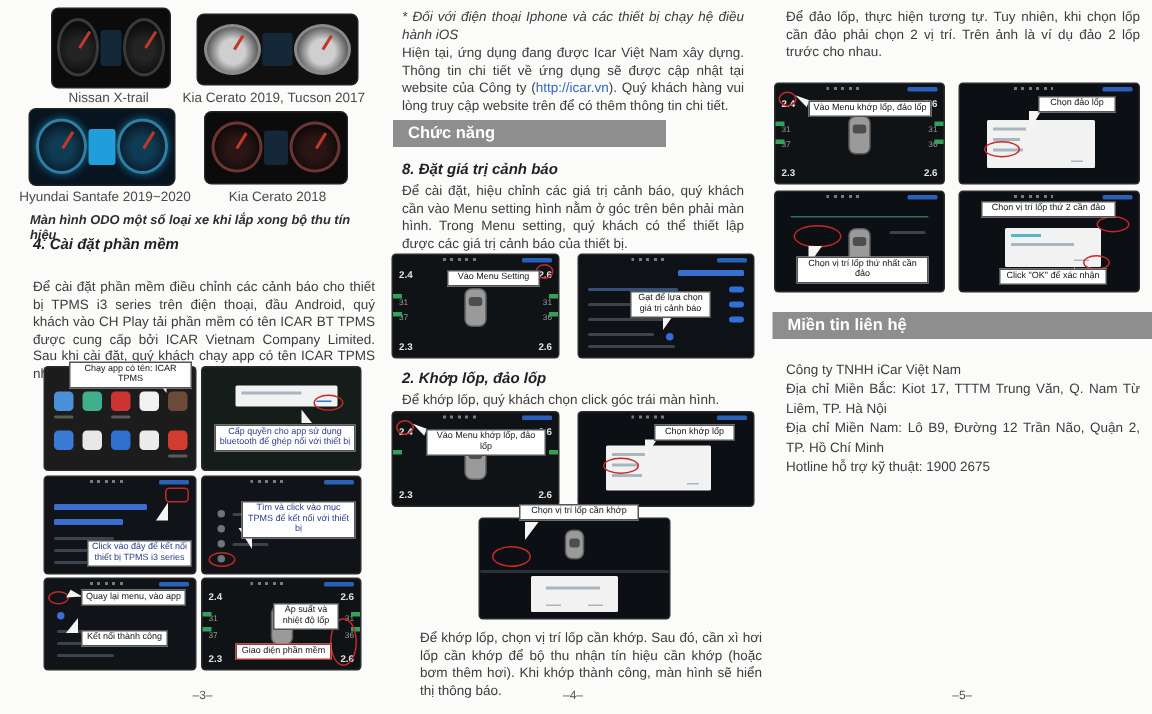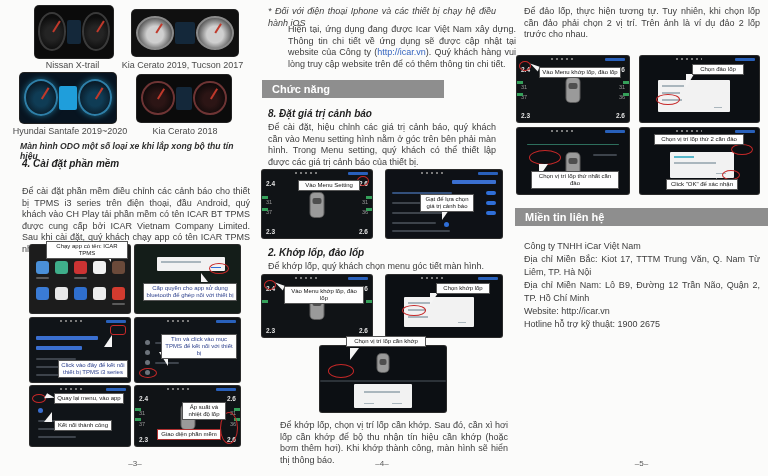--- a/index.html
+++ b/index.html
@@ -175,21 +175,21 @@
       <div class="ring" style="right:2px;top:26px;width:16px;height:30px;"></div>
       <div class="callout redge" style="left:22px;bottom:6px;width:58px;">Giao diện phần mềm</div>
     </div>
 
     <div class="pnum abs" style="top:459px;">–3–</div>
   </div>
 
   <div class="col" id="col2">
 
     <div class="para note abs" style="left:6px;top:6px;width:228px;">* Đối với điện thoại Iphone và các thiết bị chạy hệ điều hành iOS</div>
-    <div class="para abs" style="left:6px;top:24px;width:228px;margin-left:20px;">
+    <div class="para abs" style="left:6px;top:30px;width:228px;">
       <span>Hiện tại, ứng dụng đang được Icar Việt Nam xây dựng. Thông tin chi tiết về ứng dụng sẽ được cập nhật tại website của Công ty (</span><span style="color:#3565c0;">http://icar.vn</span><span>). Quý khách hàng vui lòng truy cập website trên để có thêm thông tin chi tiết.</span>
     </div>
 
     <div class="banner abs" style="left:0;top:80px;width:172px;height:18px;">Chức năng</div>
 
     <div class="h1 abs" style="left:6px;top:108px;width:220px;">8. Đặt giá trị cảnh báo</div>
     <div class="para abs" style="left:6px;top:122px;width:228px;">Để cài đặt, hiệu chỉnh các giá trị cảnh báo, quý khách cần vào Menu setting hình nằm ở góc trên bên phải màn hình. Trong Menu setting, quý khách có thể  thiết lập được các giá trị cảnh báo của thiết bị.</div>
 
     <div class="shot" style="left:0;top:170px;width:110px;height:68px;">
       <div class="sb"></div>
@@ -222,21 +222,21 @@
       <div class="ln" style="left:6px;top:60px;width:58px;"></div>
       <div class="tgl" style="right:6px;top:21px;"></div>
       <div class="tgl" style="right:6px;top:31px;"></div>
       <div class="tgl" style="right:6px;top:41px;"></div>
       <div class="callout" style="left:34px;top:24px;width:48px;">Gạt để lựa chọn giá trị cảnh báo</div>
       <div class="ptr" style="left:56px;top:40px;border-top:10px solid #f5f5f5;border-right:7px solid transparent;"></div>
       <div class="dot" style="left:58px;top:52px;background:#2f6fd8;"></div>
     </div>
 
     <div class="h1 abs" style="left:6px;top:247px;width:220px;">2. Khớp lốp, đảo lốp</div>
-    <div class="para abs" style="left:6px;top:261px;width:228px;text-align:left;">Để khớp lốp, quý khách chọn menu góc tiết màn hình.</div>
+    <div class="para abs" style="left:6px;top:261px;width:228px;text-align:left;">Để khớp lốp, quý khách chọn click góc trái màn hình.</div>
 
     <div class="shot" style="left:0;top:275px;width:110px;height:62px;">
       <div class="sb"></div>
         <div class="sbr"></div>
       <span class="pv" style="top:10px;left:4px;">2.4</span>
       <span class="pv" style="top:10px;right:4px;">2.6</span>
       <span class="pv" style="bottom:3px;left:4px;">2.3</span>
       <span class="pv" style="bottom:3px;right:4px;">2.6</span>
       <div class="gt" style="left:0;top:40%;"></div>
       <div class="gt" style="right:0;top:40%;"></div>
@@ -338,20 +338,19 @@
       <div class="ptr" style="left:76px;top:50px;border-bottom:8px solid #f5f5f5;border-right:7px solid transparent;"></div>
       <div class="callout" style="left:26px;bottom:4px;width:66px;">Click "OK" để xác nhận</div>
     </div>
 
     <div class="banner abs" style="left:0;top:208px;width:243px;height:18px;">Miền tin liên hệ</div>
 
     <div class="abs" style="left:9px;top:240px;width:236px;">
       <div class="para" style="text-align:left;line-height:13px;">Công ty TNHH iCar Việt Nam</div>
       <div class="para" style="text-align:justify;line-height:13px;">Địa chỉ Miền Bắc: Kiot 17, TTTM Trung Văn, Q. Nam Từ Liêm, TP. Hà Nội</div>
       <div class="para" style="text-align:justify;line-height:13px;">Địa chỉ Miền Nam: Lô B9, Đường 12 Trần Não, Quận 2, TP. Hồ Chí Minh</div>
-      <div class="para" style="text-align:left;line-height:13px;">Website: http://icar.vn</div>
       <div class="para" style="text-align:left;line-height:13px;">Hotline hỗ trợ kỹ thuật: 1900 2675</div>
     </div>
 
     <div class="pnum abs" style="top:459px;">–5–</div>
   </div>
 
 </div>
 
 </body></html>

